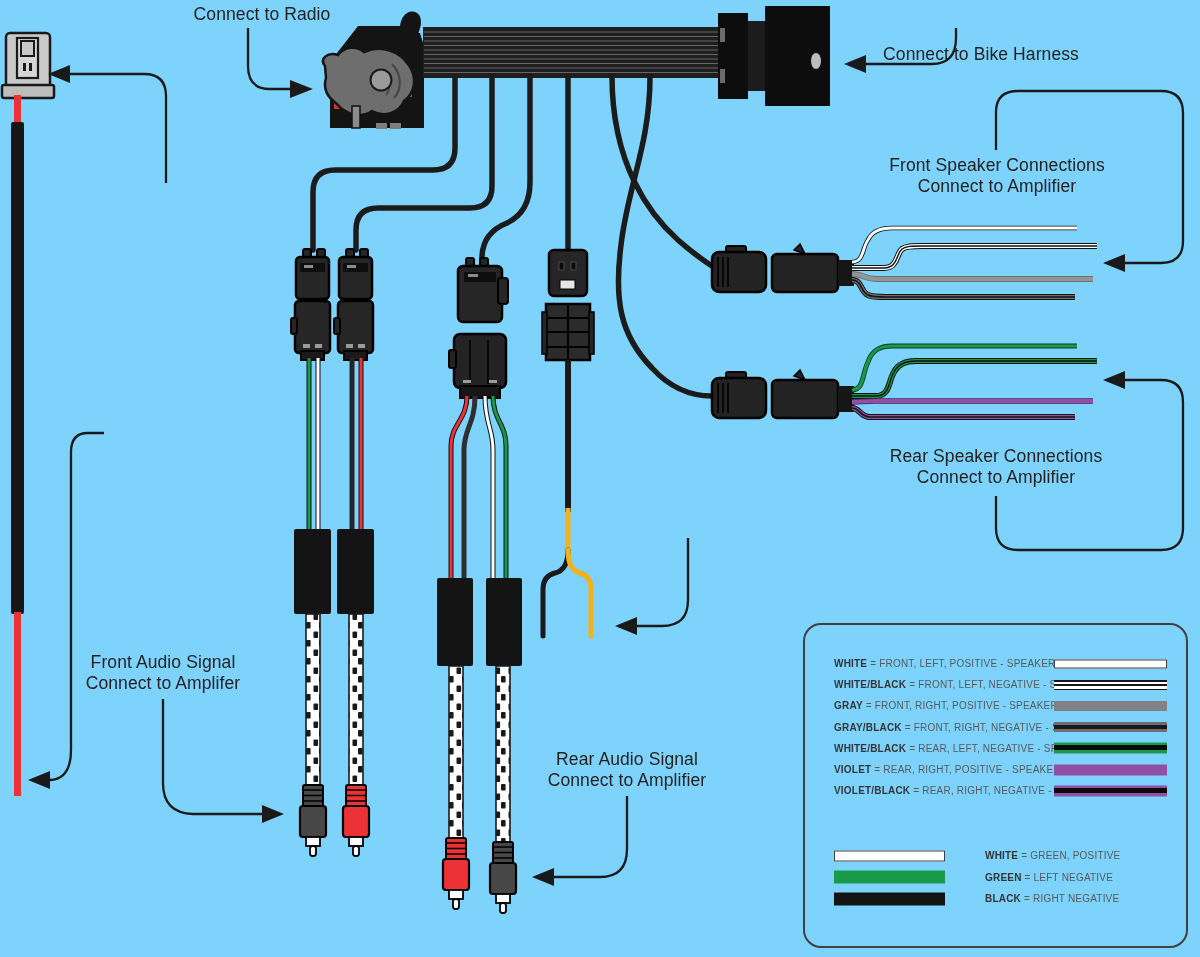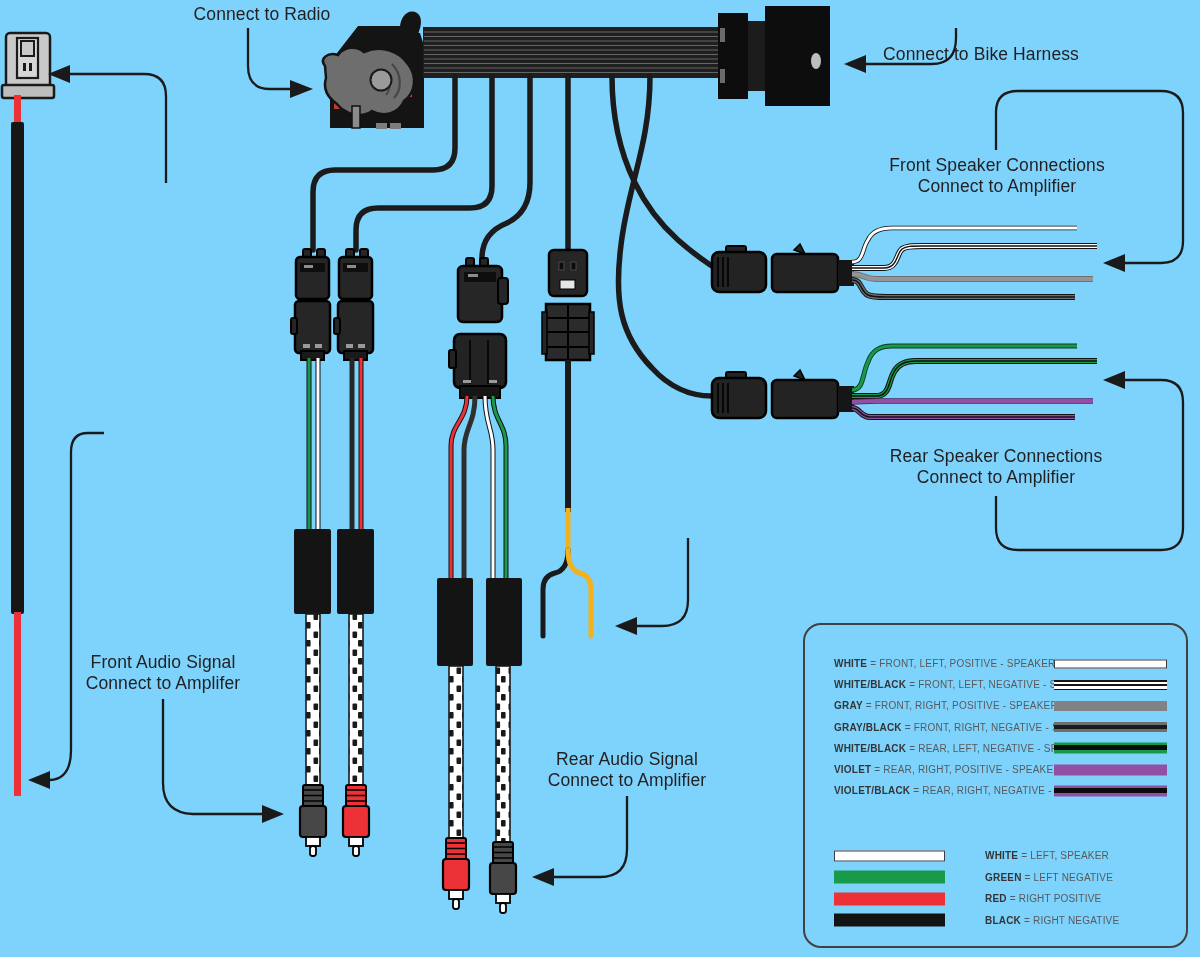--- a/index.html
+++ b/index.html
@@ -314,30 +314,26 @@
     </div>
     <div class="srow">
       <span class="lname">VIOLET/BLACK</span><span class="ldesc">= REAR, RIGHT, NEGATIVE - SPEAKER</span>
       <span class="sw c-violet-black"></span>
     </div>
   </div>
 
   <div class="rrows">
     <div class="rrow">
       <span class="rsw c2-white"></span>
-      <span class="rtext"><span class="lname">WHITE</span><span class="ldesc">=  LEFT, SPEAKER</span></span>
+      <span class="rtext"><span class="lname">WHITE</span><span class="ldesc">=  GREEN, POSITIVE</span></span>
     </div>
     <div class="rrow">
       <span class="rsw c2-green"></span>
       <span class="rtext"><span class="lname">GREEN</span><span class="ldesc">= LEFT NEGATIVE</span></span>
     </div>
     <div class="rrow">
-      <span class="rsw c2-red"></span>
-      <span class="rtext"><span class="lname">RED</span><span class="ldesc">= RIGHT POSITIVE</span></span>
-    </div>
-    <div class="rrow">
       <span class="rsw c2-black"></span>
       <span class="rtext"><span class="lname">BLACK</span><span class="ldesc">= RIGHT NEGATIVE</span></span>
     </div>
   </div>
 </div>
 
 </div>
 
 </body></html>

